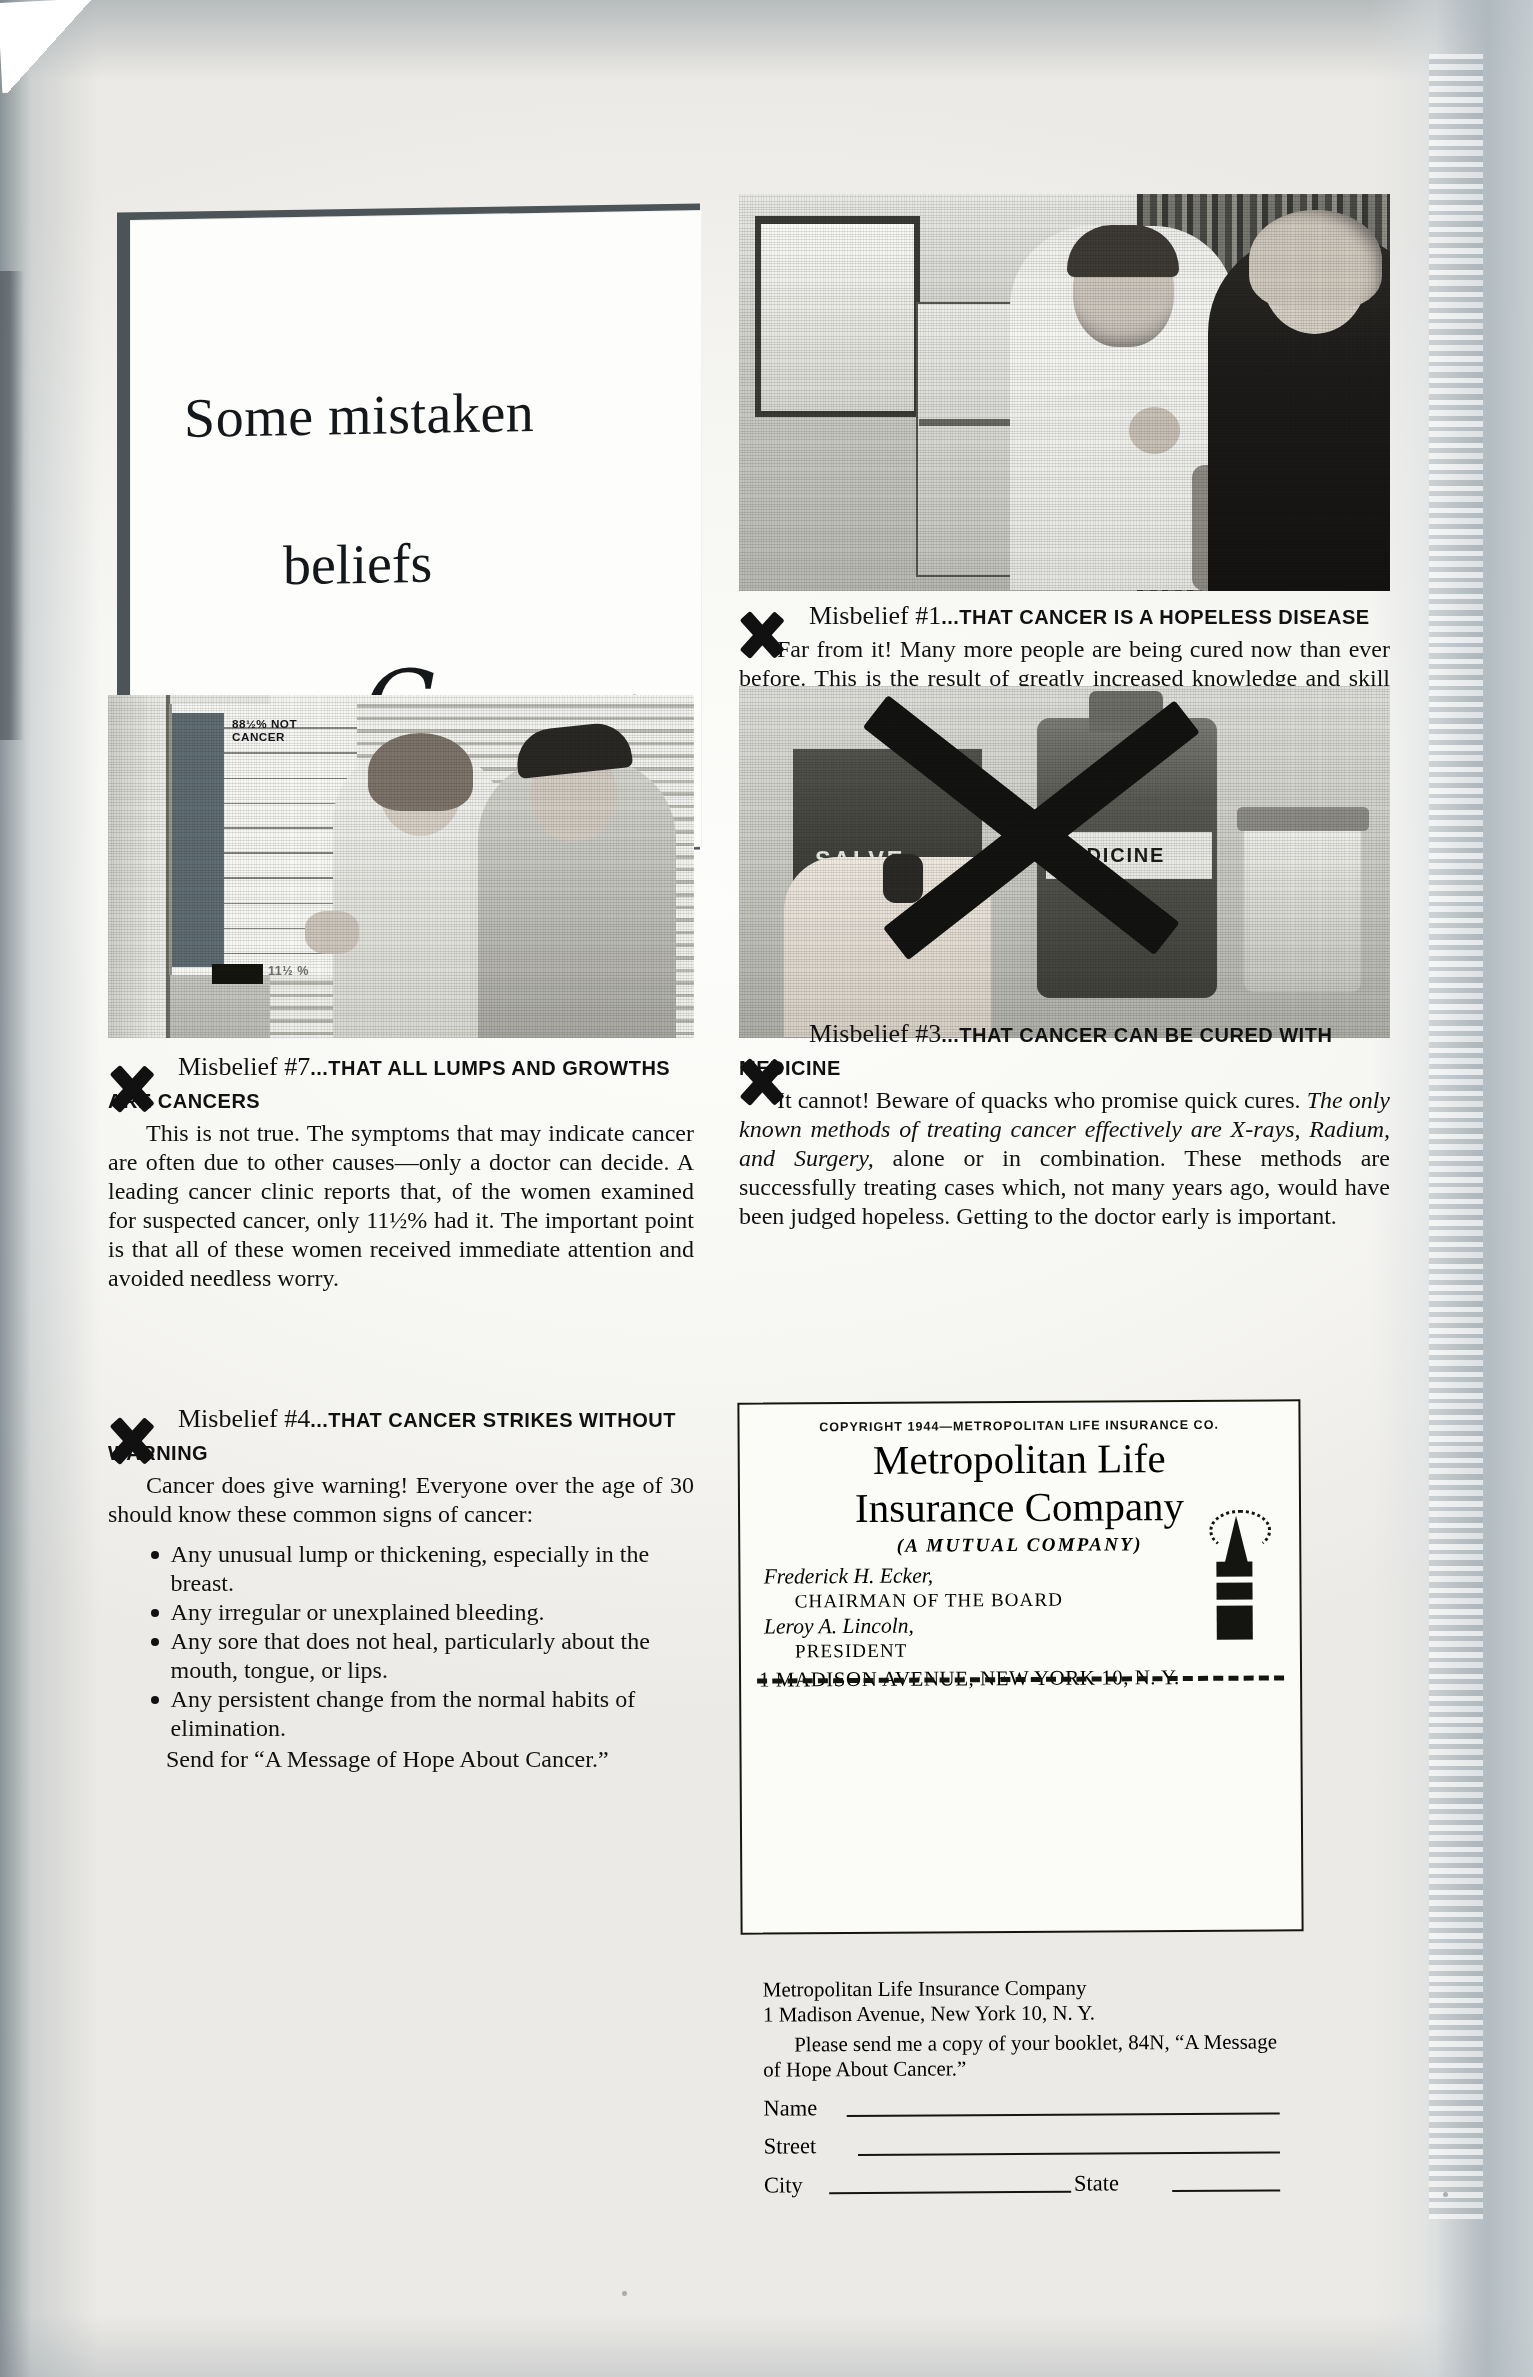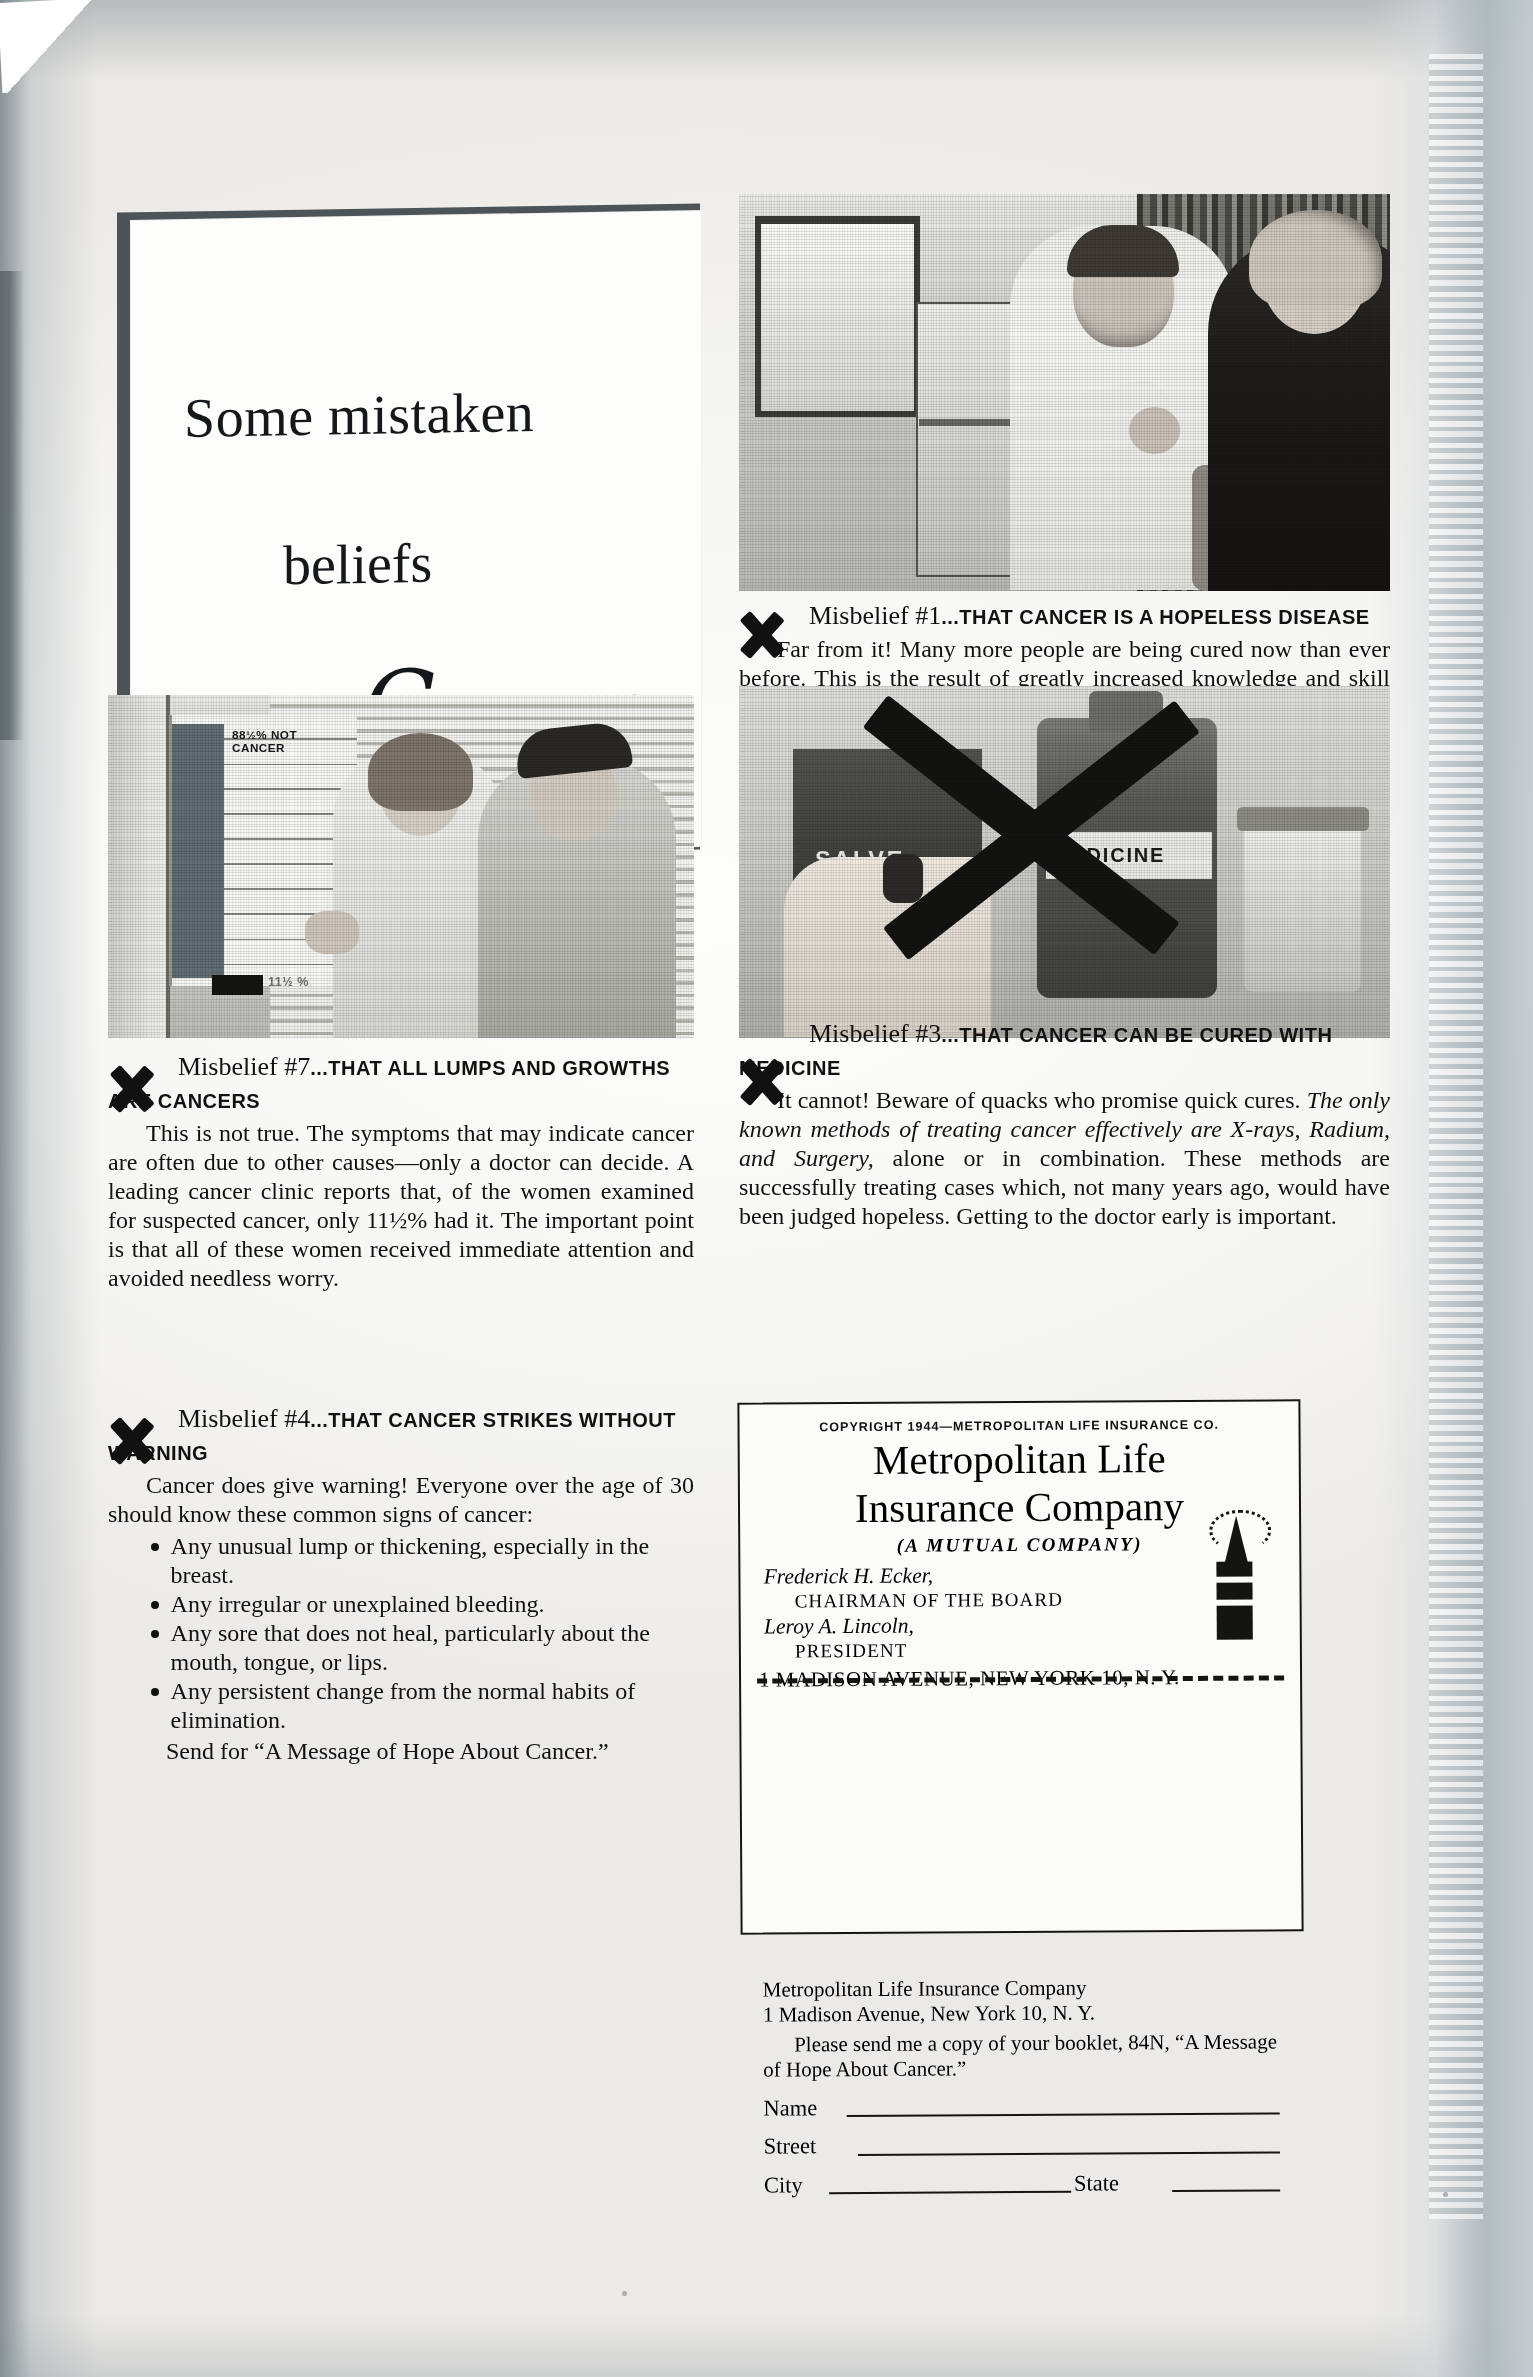--- a/index.html
+++ b/index.html
@@ -132,21 +132,21 @@
     background:#cfc8bd; border-radius:60% 60% 40% 40%;
     box-shadow:inset -12.6px 9px 14.4px -9px rgba(0,0,0,.45); }
   #p1-chair{ position:absolute; left:453px; top:271px; width:135px; height:126px;
     background:#8e8a84; border-radius:12.6px; }
 
   
   #photo2{ left:0px; top:501px; width:586px; height:343px;
     background:linear-gradient(180deg,#e7e7e3 0%,#d4d4cf 60%,#bcbcb6 100%); }
   #p2-blinds{ position:absolute; right:0; top:0; width:424px; height:343px;
     background:repeating-linear-gradient(180deg,#f4f4f0 0 9px,#b9b9b2 9px 12.6px); opacity:.9; }
-  #p2-chartbox{ position:absolute; left:61px; top:20px; width:185px; height:271px;
+  #p2-chartbox{ position:absolute; left:61px; top:9px; width:185px; height:271px;
     background:#f7f7f4; border-left:3.6px solid #9a9a93; }
   #p2-chartlines{ position:absolute; inset:0;
     background:repeating-linear-gradient(180deg, rgba(0,0,0,0) 0 23.5px, rgba(40,40,40,.55) 23.5px 25px); }
   #p2-bar-big{ position:absolute; left:0px; top:9px; width:52px; height:254px; background:#5f6c72; }
   #p2-bar-small{ position:absolute; left:40px; top:260px; width:51px; height:20px; background:#15150f; }
   #p2-lbl-top{ position:absolute; left:60px; top:14.4px; width:108px;
     font-family:"Liberation Sans", sans-serif; font-weight:700; font-size:11.7px;
     line-height:12.6px; color:#16161a; letter-spacing:0.5px; }
   #p2-lbl-bot{ position:absolute; left:96px; top:260px;
     font-family:"Liberation Sans", sans-serif; font-weight:700; font-size:12.6px;
@@ -229,21 +229,21 @@
 
   #block2{ left:0px; top:857px; width:586px; }
   #x2{ left:-7.2px; top:864px; }
 
   #block3{ left:631px; top:824px; width:651px; }
   #x3{ left:622px; top:857px; }
 
   #block4{ left:0px; top:1209px; width:586px; }
   #x4{ left:-7.2px; top:1216px; }
 
-  #signs-list{ list-style:none; margin:3px 0 0 0; padding:0 0 0 41px;
+  #signs-list{ list-style:none; margin:11px 0 0 0; padding:0 0 0 41px;
     font-size:24px; line-height:29px; }
   #signs-list li{ position:relative; padding-left:21.6px; margin:0; }
   #signs-list li::before{
     content:""; position:absolute; left:1.8px; top:11.7px;
     width:8px; height:8px; background:#111; border-radius:50%;
   }
   #send-line{ margin:1.8px 0 0 0; font-size:24px; line-height:29px; text-indent:58px; }
 
   
   #coupon{

